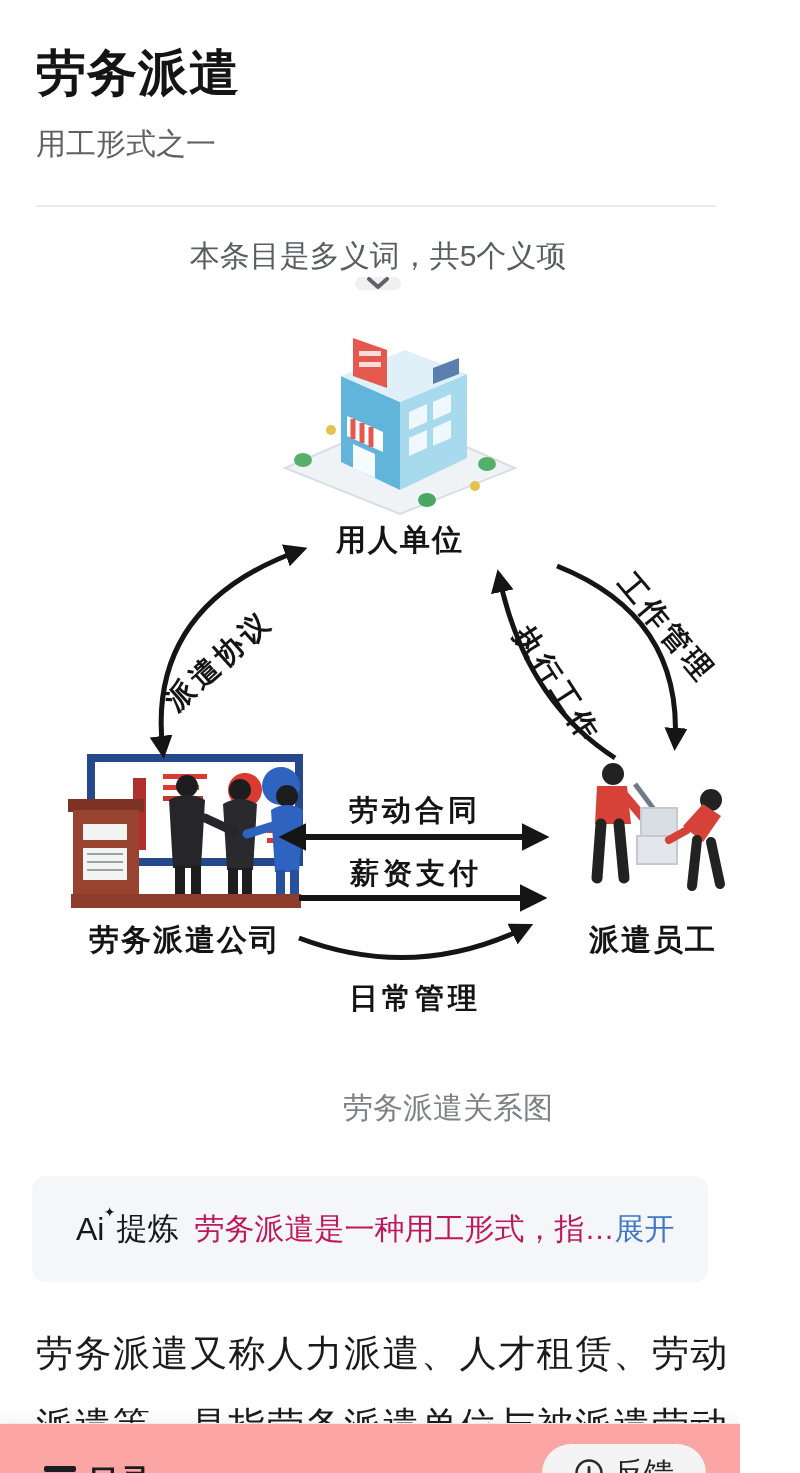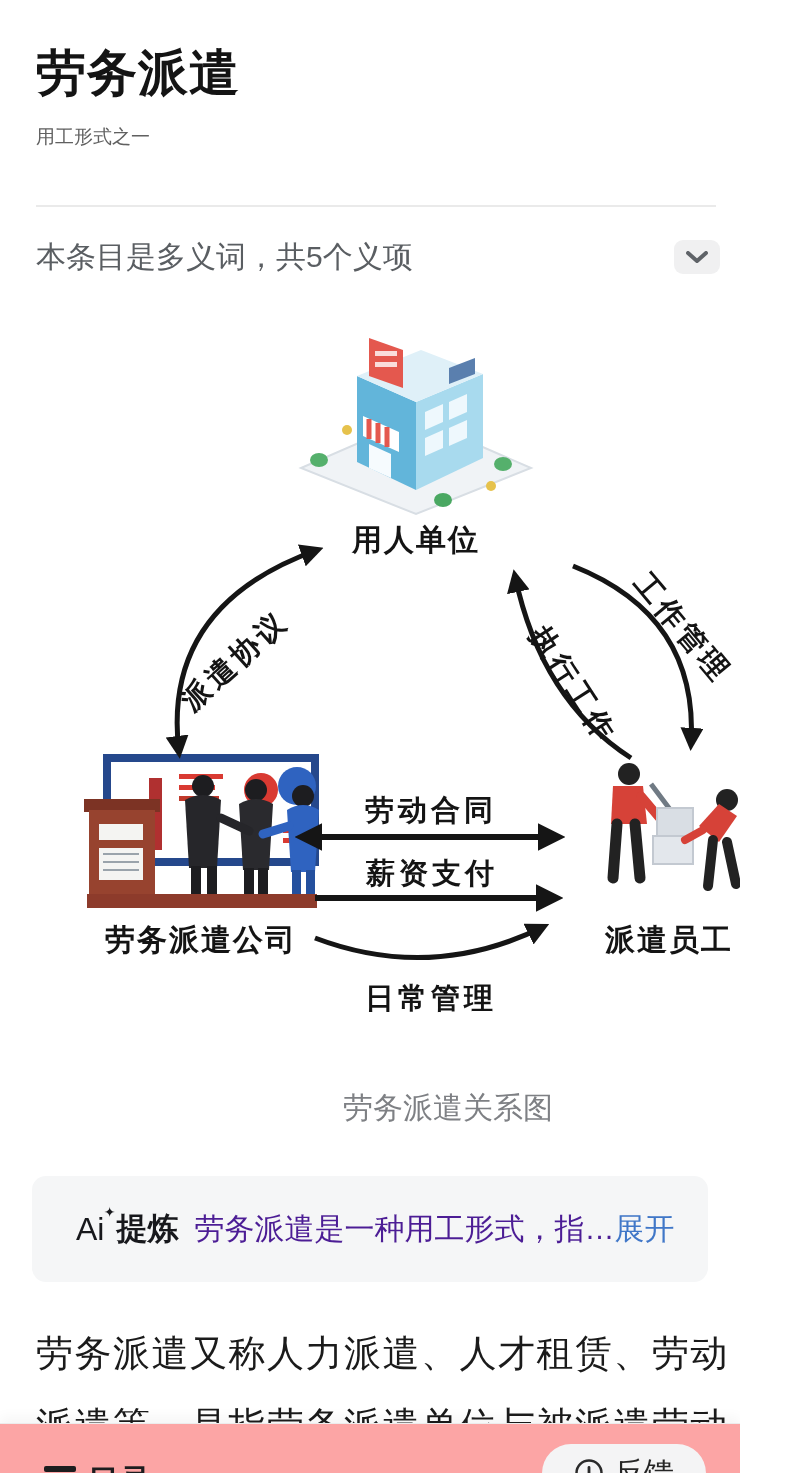--- a/index.html
+++ b/index.html
@@ -2,37 +2,37 @@
 <html><head>
 <meta charset="utf-8">
 <style>
   html,body{margin:0;padding:0;background:#fff;}
   .page{
     position:relative;width:740px;height:1473px;overflow:hidden;background:#ffffff;
     font-family:"Liberation Sans","DejaVu Sans",sans-serif;color:#1b1b1b;
   }
   .title{position:absolute;left:36px;top:40px;font-size:50px;font-weight:700;
     color:#141414;letter-spacing:1px;margin:0;}
-  .subtitle{position:absolute;left:36px;top:124px;font-size:19px;color:#606060;}
+  .subtitle{position:absolute;left:36px;top:124px;font-size:30px;color:#606060;}
   .divider{position:absolute;left:36px;right:24px;top:205px;height:2px;background:#eaeaea;}
   .notice-row{position:absolute;left:36px;right:20px;top:236px;height:42px;
-    display:flex;align-items:center;justify-content:space-between;}
+    display:flex;align-items:center;justify-content:space-between;flex-direction:column;}
   .notice-text{font-size:30px;color:#5a5e62;}
   .chev-btn{width:46px;height:34px;border:none;border-radius:9px;background:#f0f0f1;
     display:flex;align-items:center;justify-content:center;cursor:pointer;padding:0;}
-  .diagram{position:absolute;left:51px;top:338px;width:730px;height:740px;}
+  .diagram{position:absolute;left:35px;top:338px;width:730px;height:740px;}
   .caption{position:absolute;left:0;width:800px;top:1088px;text-align:center;
     font-size:30px;color:#7e8084;padding-left:48px;}
   .ai-box{position:absolute;left:32px;right:32px;top:1176px;height:106px;border-radius:14px;
     background:#f5f6f7;display:flex;align-items:center;padding:0 24px 0 44px;
     font-size:30px;white-space:nowrap;overflow:hidden;box-sizing:border-box;}
   .ai-logo{position:relative;font-weight:400;font-size:32px;color:#17181c;padding-right:4px;}
   .sparkle{position:absolute;top:-7px;right:-7px;font-size:14px;color:#17181c;}
-  .ai-badge{font-weight:700;font-size:31px;color:#17181c;margin-left:8px;}
-  .ai-text{margin-left:16px;color:#4c1d95;}
+  .ai-badge{font-weight:400;font-size:31px;color:#17181c;margin-left:8px;}
+  .ai-text{margin-left:16px;color:#be185d;}
   .expand-link{color:#4077c8;text-decoration:none;cursor:pointer;}
   .body-text{position:absolute;left:36px;width:722px;top:1318px;margin:0;
     font-size:37px;line-height:72px;color:#1b1b1b;letter-spacing:1.5px;}
   .bottom-bar{position:absolute;left:0;right:0;bottom:0;height:49px;background:#fca5a5;
     border-top:1px solid #ececec;box-shadow:0 -6px 12px rgba(0,0,0,0.04);overflow:hidden;}
   .toc-btn{position:absolute;left:44px;top:36px;display:flex;align-items:flex-start;gap:12px;
     font-size:32px;font-weight:700;color:#1d1d1f;background:none;border:none;padding:0;cursor:pointer;}
   .toc-btn svg{margin-top:6px;}
   .feedback-btn{position:absolute;right:34px;top:20px;width:164px;height:58px;border-radius:29px;
     background:#f4f4f5;border:none;display:flex;align-items:center;justify-content:center;gap:10px;

